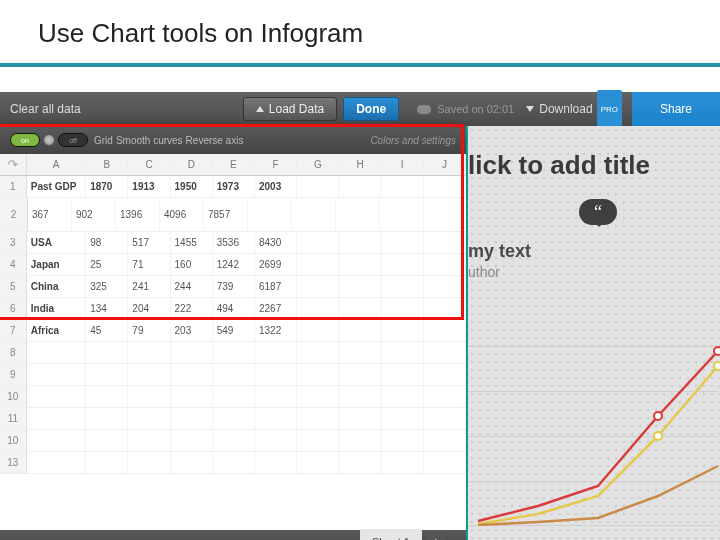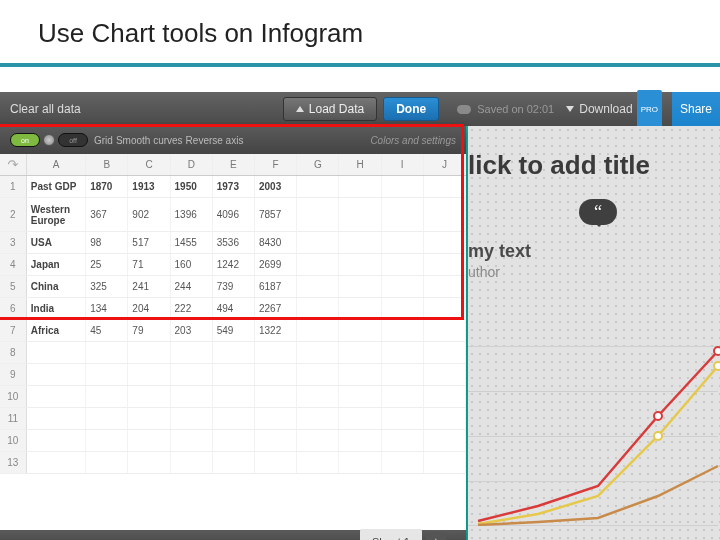--- a/index.html
+++ b/index.html
@@ -9,21 +9,21 @@
   .app { position:absolute; top:92px; left:0; width:720px; height:462px; background:#14b8a6; }
   .topbar { height:34px; background:linear-gradient(#636363,#4a4a4a); display:flex; align-items:center; color:#ddd; font-size:12px; }
   .topbar .left { padding-left:10px; cursor:pointer; }
   .topbar .spacer { flex:1; }
   .topbtn { display:flex; align-items:center; height:24px; padding:0 12px; margin-right:6px; border-radius:3px; font-size:12px; cursor:pointer; }
   .loadbtn { background:linear-gradient(#777,#555); color:#eee; border:1px solid #333; }
   .donebtn { background:linear-gradient(#2b8fd6,#1b6fb0); color:#fff; border:1px solid #155a8e; font-weight:bold; }
   .savearea { display:flex; align-items:center; gap:6px; margin:0 12px; color:#999; font-size:11px; }
   .dlbtn { display:flex; align-items:center; color:#ddd; font-size:12px; margin-right:10px; cursor:pointer; }
   .probadge { background:#2b8fd6; color:#fff; font-size:8px; padding:15px 4px; border-radius:2px; margin-left:4px; }
-  .sharebtn { background:linear-gradient(#2b8fd6,#1b84cc); color:#fff; height:34px; display:flex; align-items:center; padding:0 8px; font-size:12px; cursor:pointer; }
+  .sharebtn { background:linear-gradient(#2b8fd6,#1b84cc); color:#fff; height:34px; display:flex; align-items:center; padding:0 28px; font-size:12px; cursor:pointer; }
   .editor { position:absolute; top:34px; left:0; width:466px; height:428px; background:#fff; box-shadow:0 2px 8px rgba(0,0,0,.4); }
   .toggrow { height:28px; background:linear-gradient(#5a5a5a,#444); display:flex; align-items:center; padding:0 10px; font-size:10px; color:#bbb; }
   .togg { display:flex; align-items:center; gap:3px; }
   .pill { display:inline-flex; width:30px; height:14px; border-radius:7px; background:#222; border:1px solid #111; align-items:center; justify-content:center; font-size:7px; color:#999; cursor:pointer; }
   .pill.on { background:#7fb940; color:#fff; }
   .pill.off { background:#333; }
   .circle { width:12px; height:12px; border-radius:50%; background:radial-gradient(#ccc,#888); border:1px solid #555; }
   .togrlabel { margin-left:3px; }
   .colset { margin-left:auto; font-style:italic; color:#999; cursor:pointer; }
   .sheet { position:relative; }
@@ -121,21 +121,20 @@
             <div class="cell hdr">1950</div>
             <div class="cell hdr">1973</div>
             <div class="cell hdr">2003</div>
             <div class="cell hdr"></div>
             <div class="cell hdr"></div>
             <div class="cell hdr"></div>
             <div class="cell hdr"></div>
           </div>
           <div class="row tall">
             <div class="rh">2</div>
-            <div class="cell first">Western Europe</div>
             <div class="cell">367</div>
             <div class="cell">902</div>
             <div class="cell">1396</div>
             <div class="cell">4096</div>
             <div class="cell">7857</div>
             <div class="cell"></div>
             <div class="cell"></div>
             <div class="cell"></div>
             <div class="cell"></div>
           </div>

